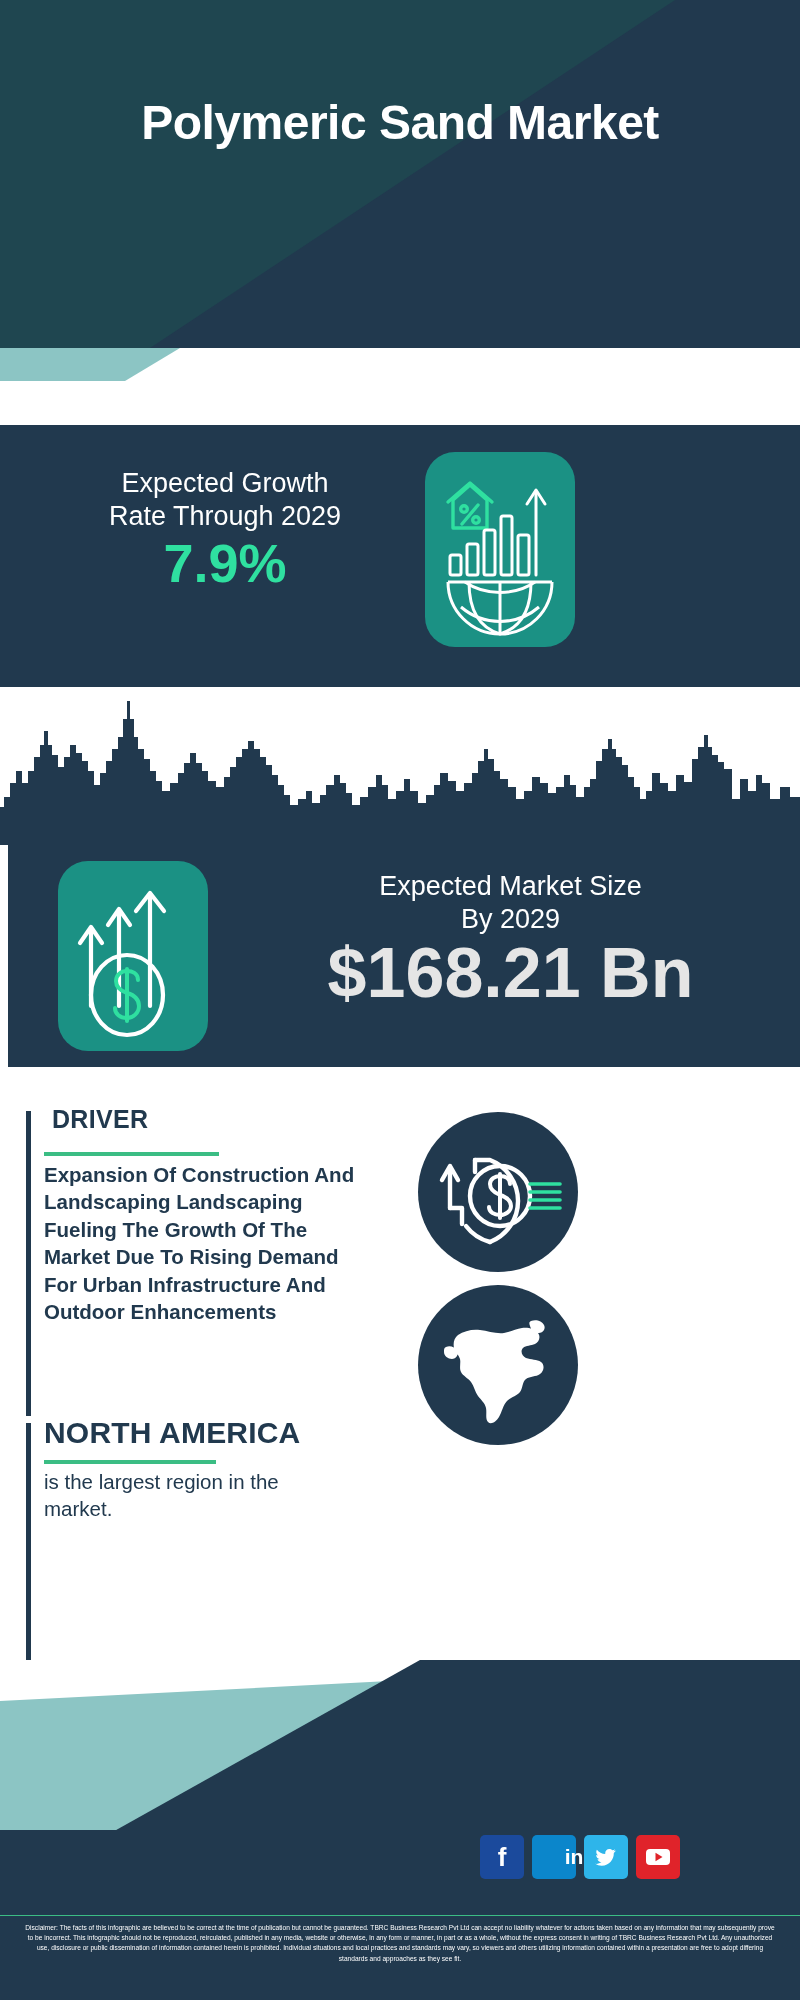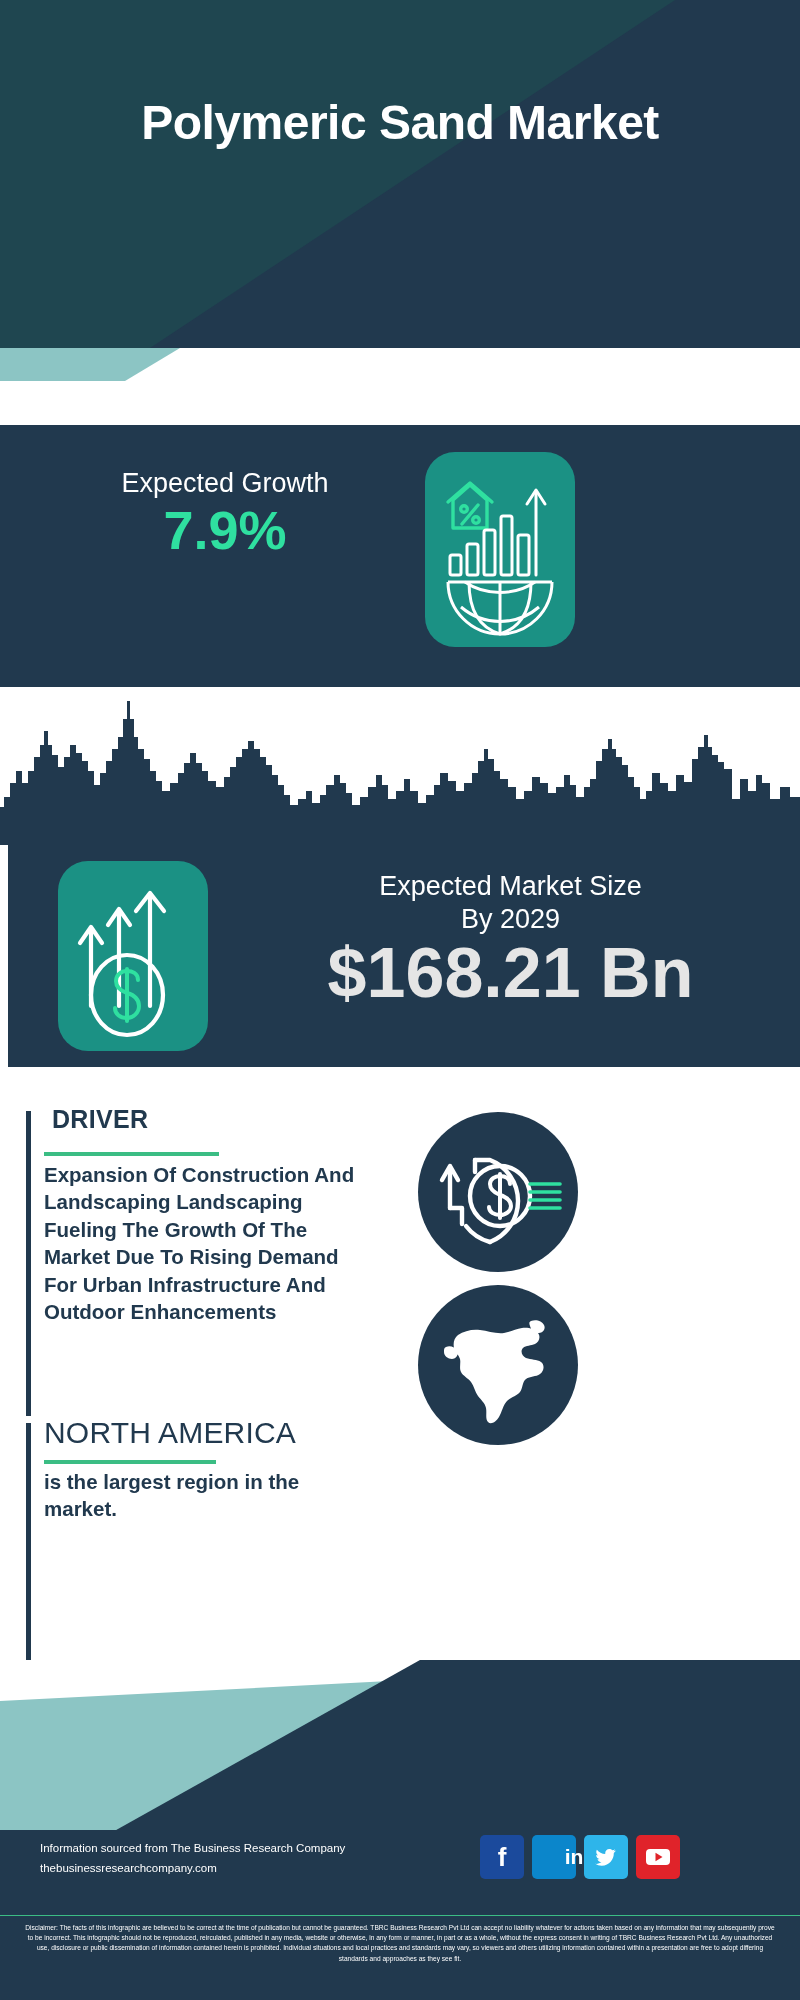--- a/index.html
+++ b/index.html
@@ -92,27 +92,27 @@
   }
   .rule-driver { left:44px; top:1152px; width:175px; }
 
   .driver-body {
     position:absolute; left:44px; top:1161px; width:318px;
     font-size:20.5px; font-weight:bold; line-height:27.4px; color:#21394e;
   }
 
   .region-head {
     position:absolute; left:44px; top:1416px;
-    font-size:30px; font-weight:normal; color:#21394e; letter-spacing:0.2px;
+    font-size:30px; font-weight:bold; color:#21394e; letter-spacing:0.2px;
   }
   .rule-region { left:44px; top:1460px; width:172px; }
 
   .region-body {
     position:absolute; left:44px; top:1468px; width:305px;
-    font-size:20.5px; font-weight:bold; line-height:27.4px; color:#21394e;
+    font-size:20.5px; font-weight:normal; line-height:27.4px; color:#21394e;
   }
 
   .circ {
     position:absolute; background:#21394e; border-radius:50%;
   }
   .circ-driver { left:418px; top:1112px; width:160px; height:160px; }
   .circ-region { left:418px; top:1285px; width:160px; height:160px; }
 
   
   .footer {
@@ -162,20 +162,21 @@
 
   <div class="header">
     <div class="header-tri-dark"></div>
     <div class="header-title">Polymeric Sand Market</div>
   </div>
   <div class="header-accent-tri"></div>
 
   <div class="growth">
     <div class="growth-text">
       <div class="growth-label">Expected Growth</div>
+      <div class="growth-label">Rate Through 2029</div>
       <div class="growth-value">7.9%</div>
     </div>
 
     <div class="tile tile-growth">
       <svg width="150" height="195" viewBox="0 0 150 195">
 
         <g fill="none" stroke="#2fe0a0" stroke-width="3.4" stroke-linejoin="round" stroke-linecap="round">
           <path d="M28 48 L45 33 L62 48 L62 76 L28 76 Z"></path>
           <path d="M23 50 L45 31 L67 50"></path>
           <circle cx="39" cy="57" r="3.3"></circle>
@@ -315,24 +316,20 @@
         M28 62 C32 60 37 62 39 66 C41 70 38 74 34 74 C30 74 26 71 26 67 C26 64 26 63 28 62 Z
         M113 36 C118 34 124 36 126 40 C128 44 125 48 121 48 C117 48 113 45 112 41 C111 38 111 37 113 36 Z"></path>
     </svg>
   </div>
 
   <div class="footer">
     <div class="footer-teal"></div>
     <div class="footer-dark"></div>
     <div class="footer-band"></div>
 
-    <div class="footer-src">
-      <div>Information sourced from The Business Research Company</div>
-      <div class="footer-site">thebusinessresearchcompany.com</div>
-    </div>
 
     <div class="socials">
       <div class="soc soc-fb">f</div>
       <div class="soc soc-li">in</div>
       <div class="soc soc-tw">
         <svg width="26" height="26" viewBox="0 0 26 26">
           <path fill="#ffffff" d="M23 6.6c-.8.4-1.7.6-2.6.8.8-.5 1.4-1.3 1.7-2.2-.8.5-1.7.9-2.7 1.1C18.6 5.5 17.5 5 16.3 5c-2.3 0-4.1 1.9-4.1 4.2 0 .3 0 .6.1.9-3.4-.2-6.4-1.8-8.4-4.3-.4.6-.6 1.4-.6 2.2 0 1.5.7 2.8 1.8 3.5-.7 0-1.3-.2-1.9-.5 0 2 1.4 3.7 3.3 4.1-.4.1-.8.2-1.2.2-.3 0-.6 0-.8-.1.5 1.7 2.1 2.9 3.9 2.9-1.4 1.1-3.2 1.8-5.2 1.8-.3 0-.7 0-1-.1 1.9 1.2 4.1 1.9 6.5 1.9 7.8 0 12.1-6.5 12.1-12.2v-.6c.9-.6 1.6-1.4 2.2-2.3z"></path>
         </svg>
       </div>
       <div class="soc soc-yt">

